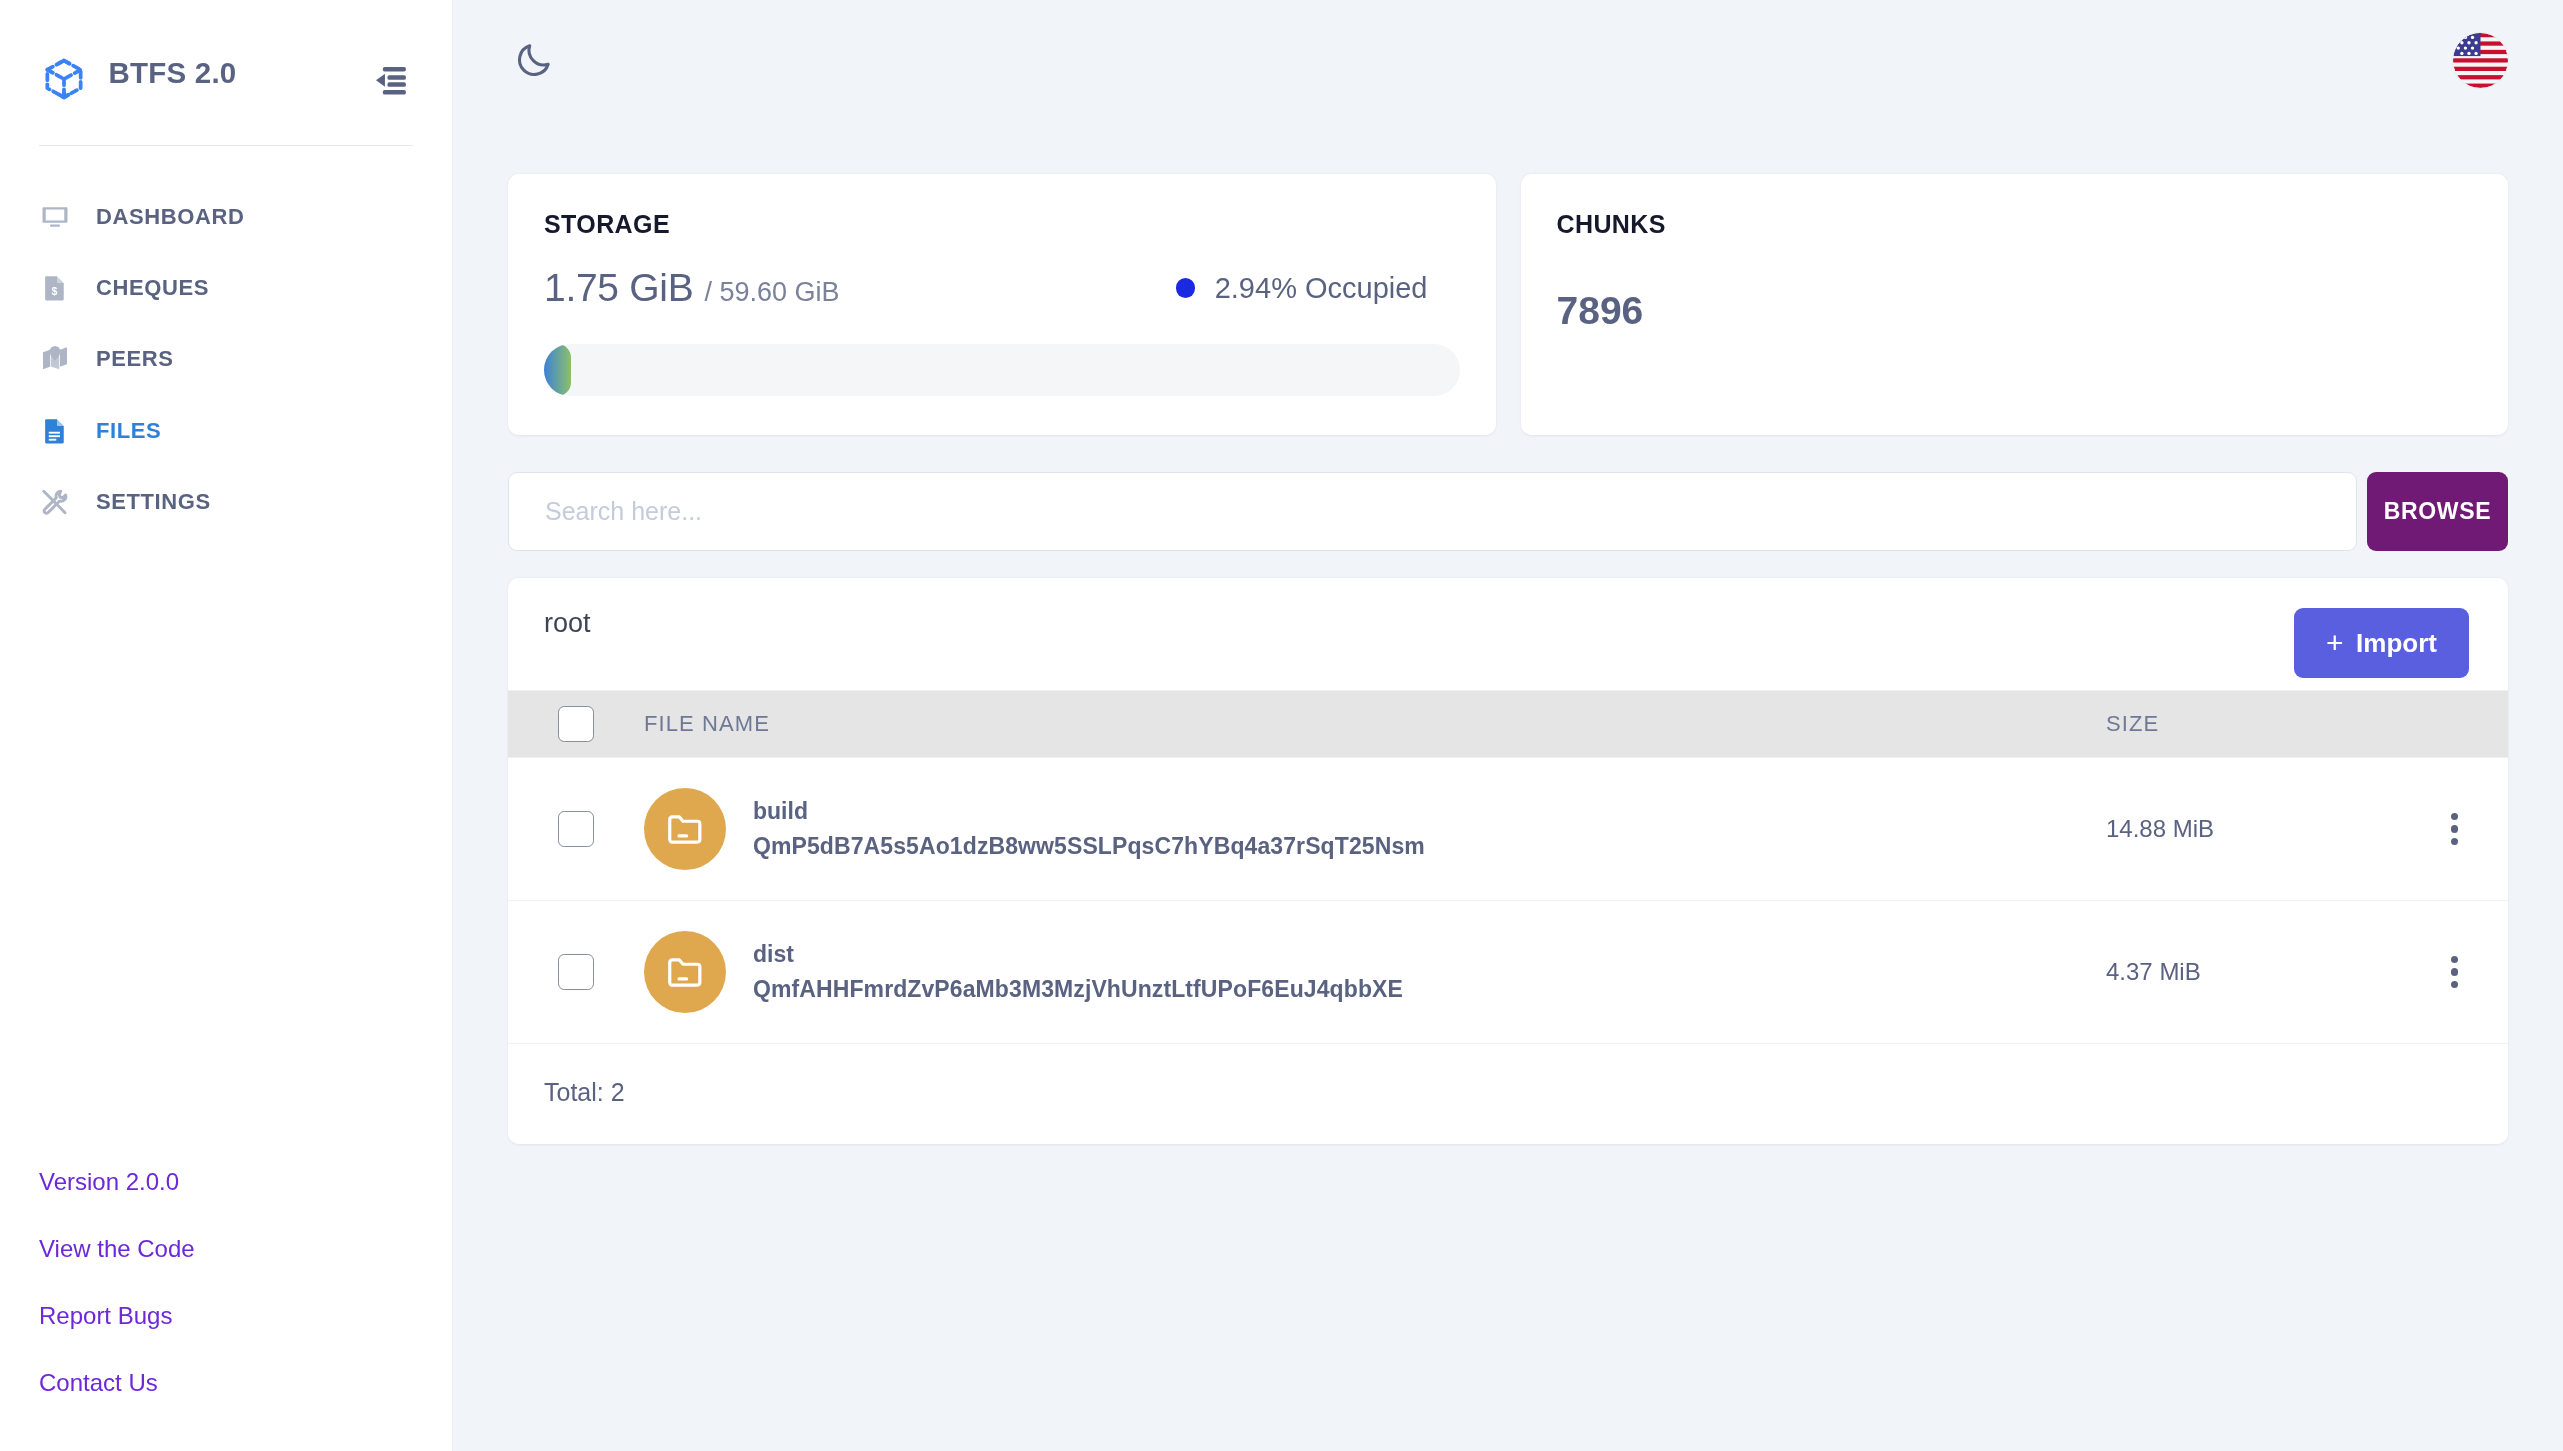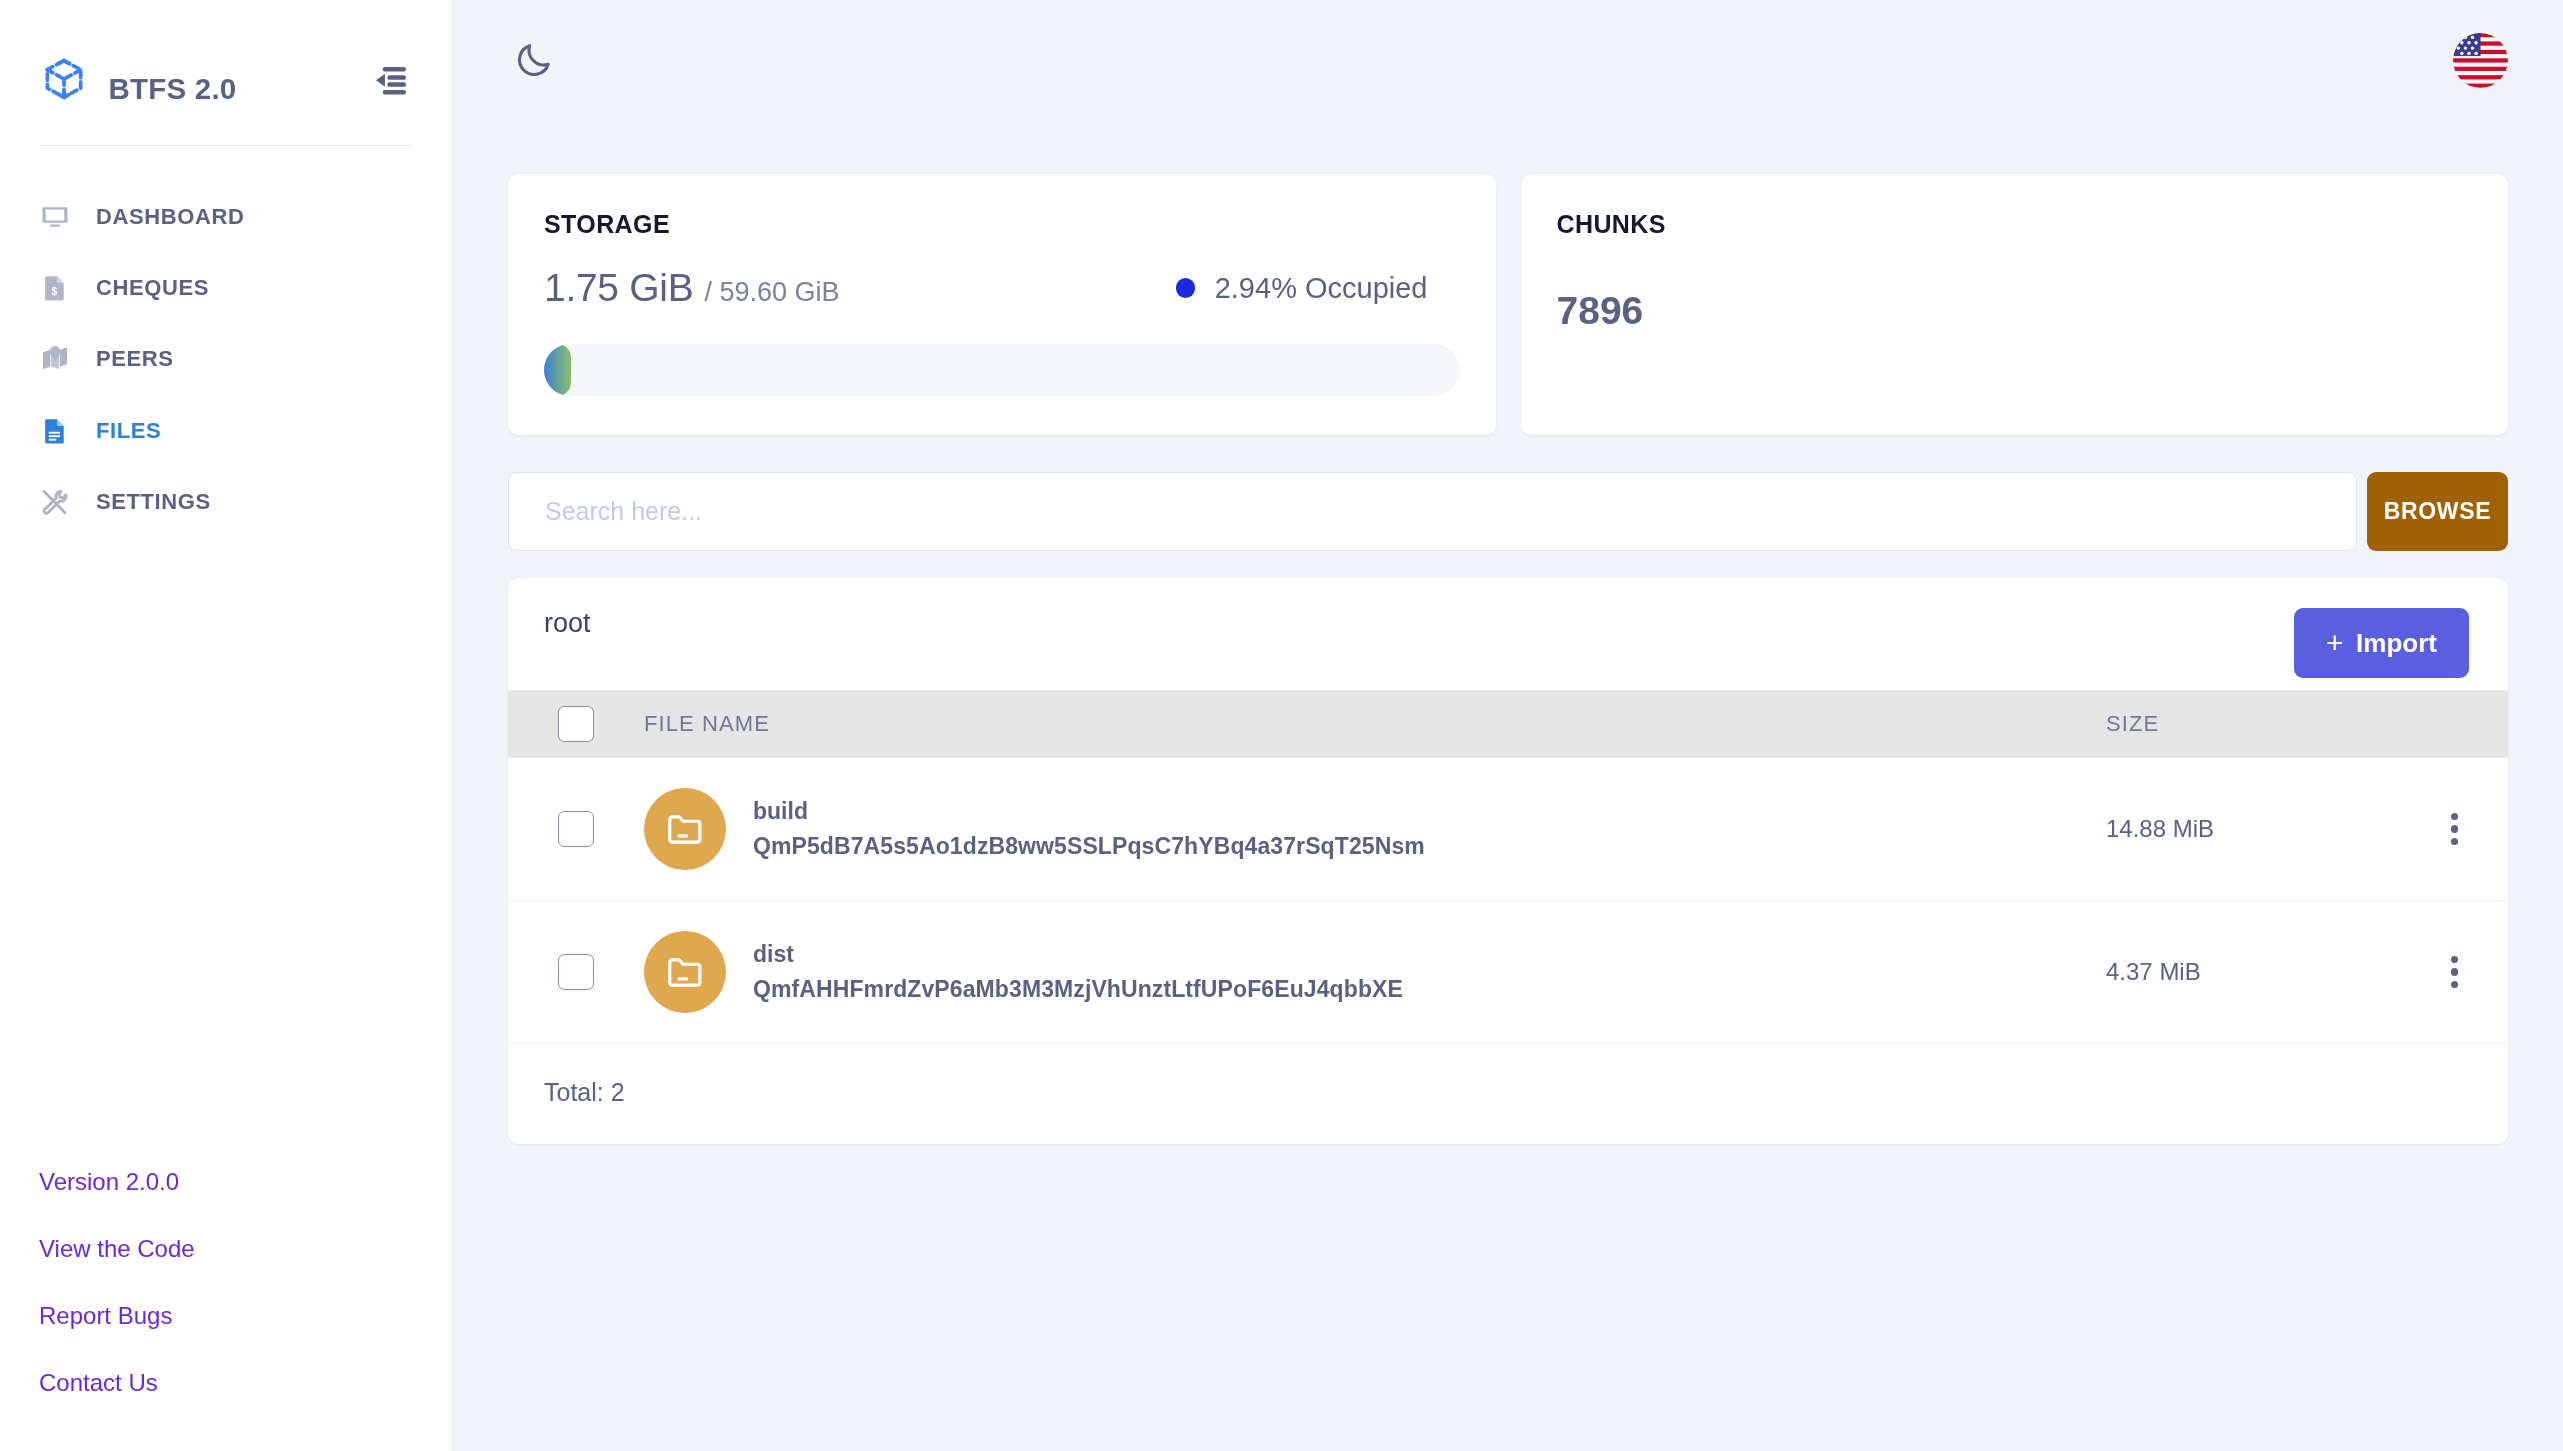--- a/index.html
+++ b/index.html
@@ -18,21 +18,21 @@
     border-right: 0.9px solid #e9ecf1;
     display: flex; flex-direction: column;
     flex: 0 0 453px;
     position: relative;
   }
   .sidebar-top {
     display: flex; align-items: center; justify-content: space-between;
     padding: 36px 39px 0 39px;
     height: 125px;
   }
-  .brand { display: flex; align-items: flex-end; gap: 19.6px; }
+  .brand { display: flex; align-items: flex-start; gap: 19.6px; }
   .brand-logo { width: 50px; height: 50px; display: block; }
   .brand-title {
     font-size: 29.5px; font-weight: 700; color: #5a6281;
     letter-spacing: 0.2px; white-space: nowrap;
   }
   .collapse-btn {
     width: 46px; height: 46px; display: flex; align-items: center; justify-content: center;
     cursor: pointer;
   }
   .divider { height: 0.9px; background: #e6e8ed; margin: 19.6px 39px 0 39px; }
@@ -109,21 +109,21 @@
   .searchbar { display: flex; align-items: stretch; gap: 10px; margin-top: 37px; }
   .search-input {
     flex: 1 1 auto; height: 79px; border-radius: 9px;
     border: 0.9px solid #dfe3ea; background: #fff;
     padding: 0 36px; font-size: 25px; color: #5a6281;
     font-family: "Liberation Sans", sans-serif; outline: none;
   }
   .search-input::placeholder { color: #c4cbda; }
   .browse-btn {
     width: 141px; border: none; border-radius: 9px;
-    background: #a16207; color: #fff;
+    background: #701a75; color: #fff;
     font-size: 23px; font-weight: 700; letter-spacing: 0.7px;
     font-family: "Liberation Sans", sans-serif; cursor: pointer;
   }
 
   
   .panel {
     margin-top: 27px; background: #fff; border-radius: 10.7px;
     box-shadow: 0 0.9px 2.7px rgba(20,30,60,.07); overflow: hidden;
   }
   .panel-head {

